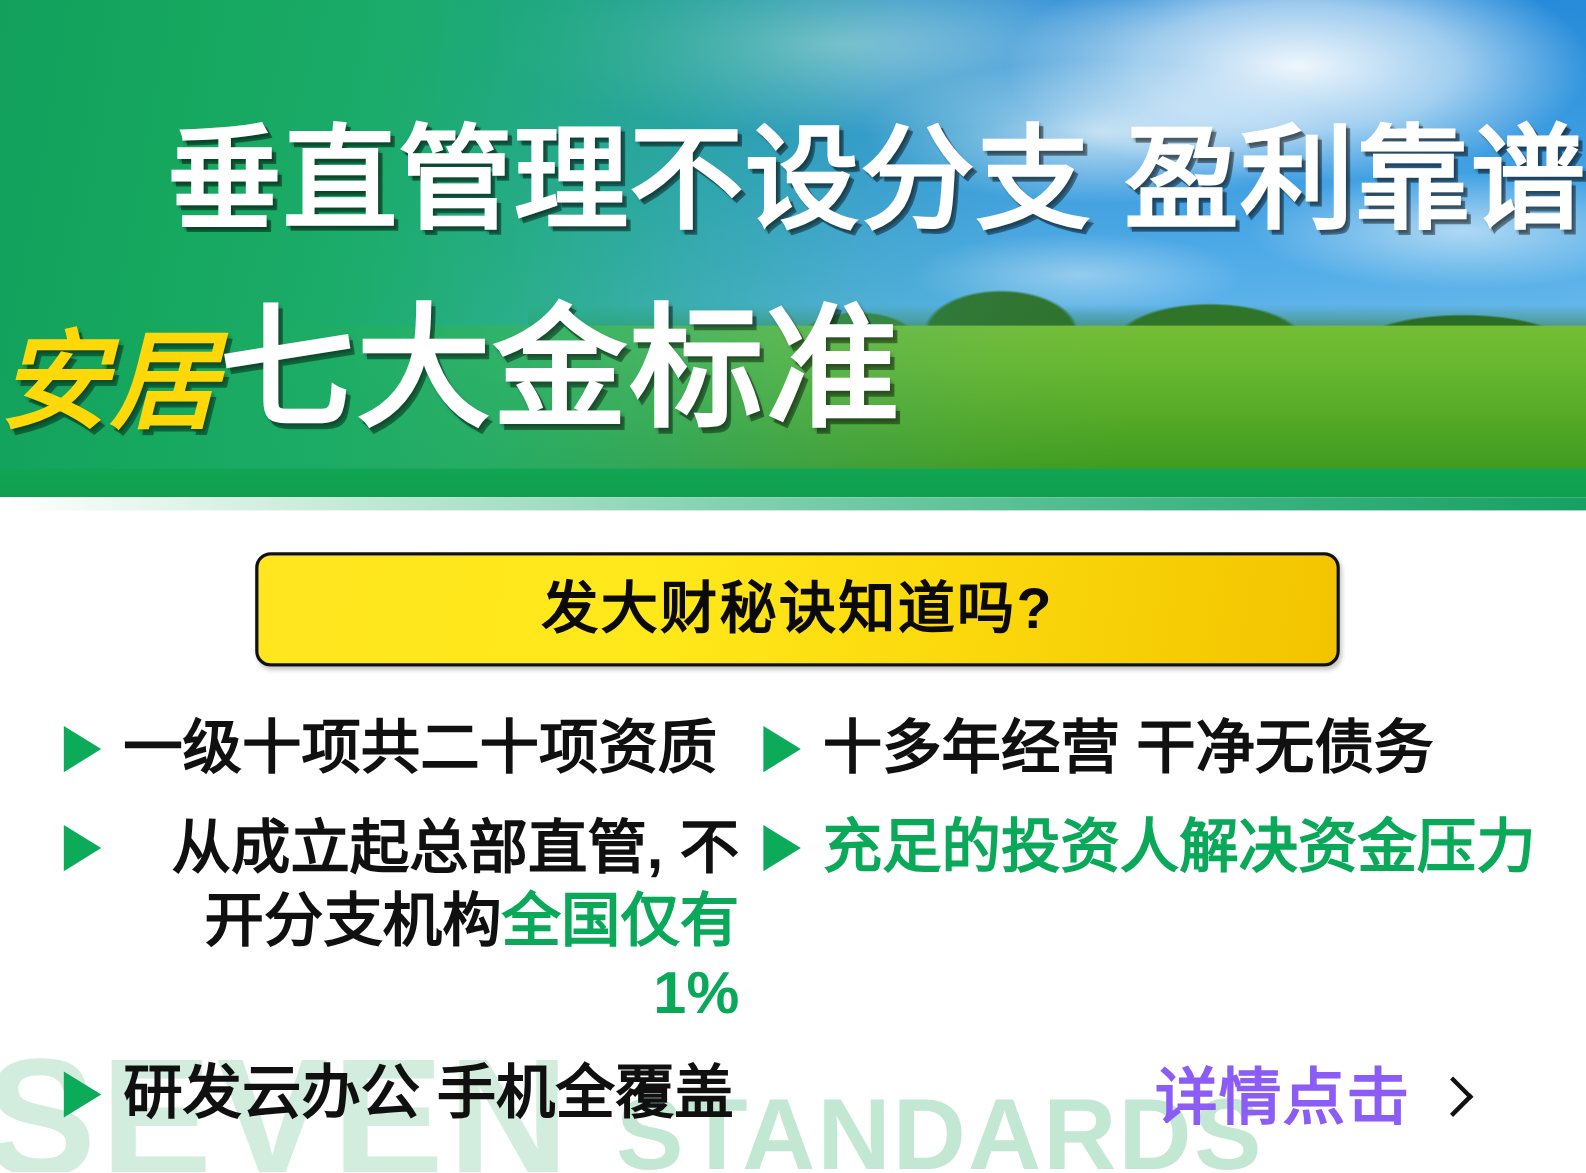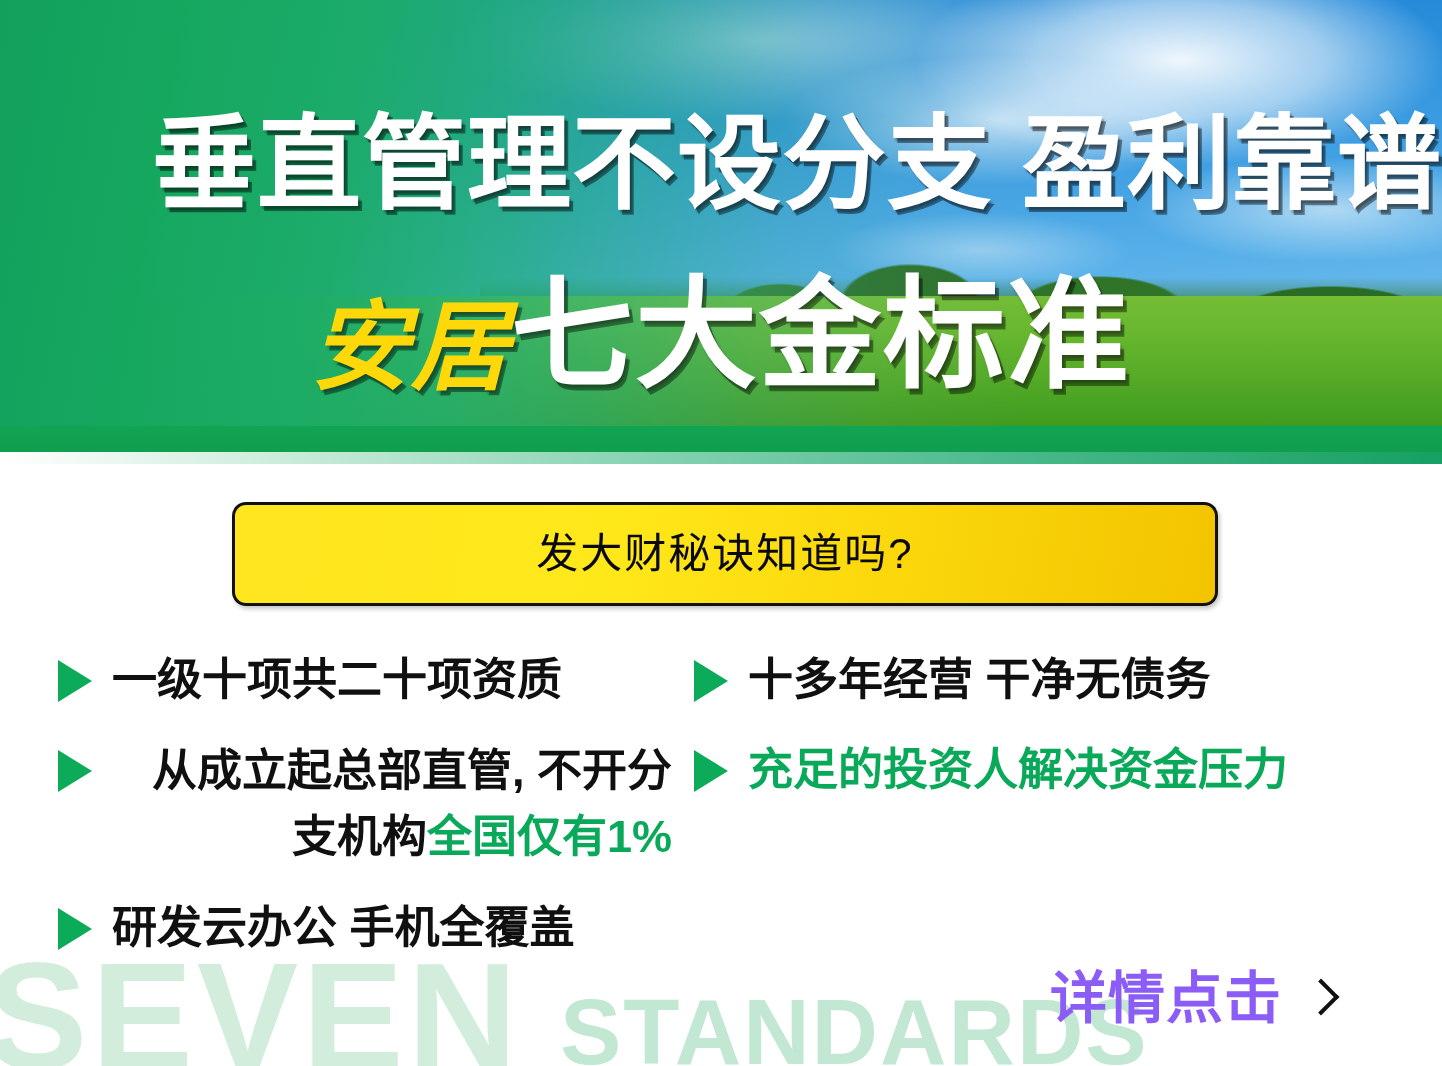--- a/index.html
+++ b/index.html
@@ -150,21 +150,21 @@
     text-shadow:
       4px 5px 0 rgba(0,0,0,0.42),
       2px 3px 2px rgba(0,0,0,0.30);
   }
 
   .hero-title-2 {
     position: absolute;
     left: 0;
     right: 0;
     top: 275px;
-    text-align: center;
+    text-align: left;
     white-space: nowrap;
     line-height: 120px;
   }
   .hero-title-2 .accent {
     font-size: 98px;
     font-weight: bold;
     font-style: italic;
     color: #ffd80a;
     letter-spacing: 2px;
     text-shadow:
@@ -192,23 +192,23 @@
     box-sizing: border-box;
     border: 3px solid #111111;
     border-radius: 14px;
     background: linear-gradient(100deg, #ffe61f 0%, #ffe81a 38%, #fbd80c 66%, #f2c400 100%);
     display: flex;
     align-items: center;
     justify-content: center;
     box-shadow: 2px 3px 4px rgba(0,0,0,0.22);
   }
   .yellow-banner-text {
-    font-size: 42px;
+    font-size: 52px;
     line-height: 62px;
-    font-weight: normal;
+    font-weight: bold;
     color: #0a0a0a;
     letter-spacing: 2px;
     white-space: nowrap;
   }
 
   
   .watermark {
     position: absolute;
     left: 0;
     bottom: 0;
@@ -275,21 +275,21 @@
     flex: 0 0 auto;
     width: 0;
     height: 0;
     border-top: 21px solid transparent;
     border-bottom: 21px solid transparent;
     border-left: 34px solid #0bab5a;
     margin-top: 12px;
     margin-right: 20px;
   }
   .feature-text {
-    font-size: 45px;
+    font-size: 54px;
     line-height: 64px;
     font-weight: bold;
     color: #101010;
     letter-spacing: 0px;
     white-space: nowrap;
   }
   .feature-text.green { color: #0aa95a; }
   .feature-text .hl   { color: #0aa95a; }
 
   .f-left-2 .feature-text { white-space: normal; width: 560px; line-height: 66px; text-align: right; }

